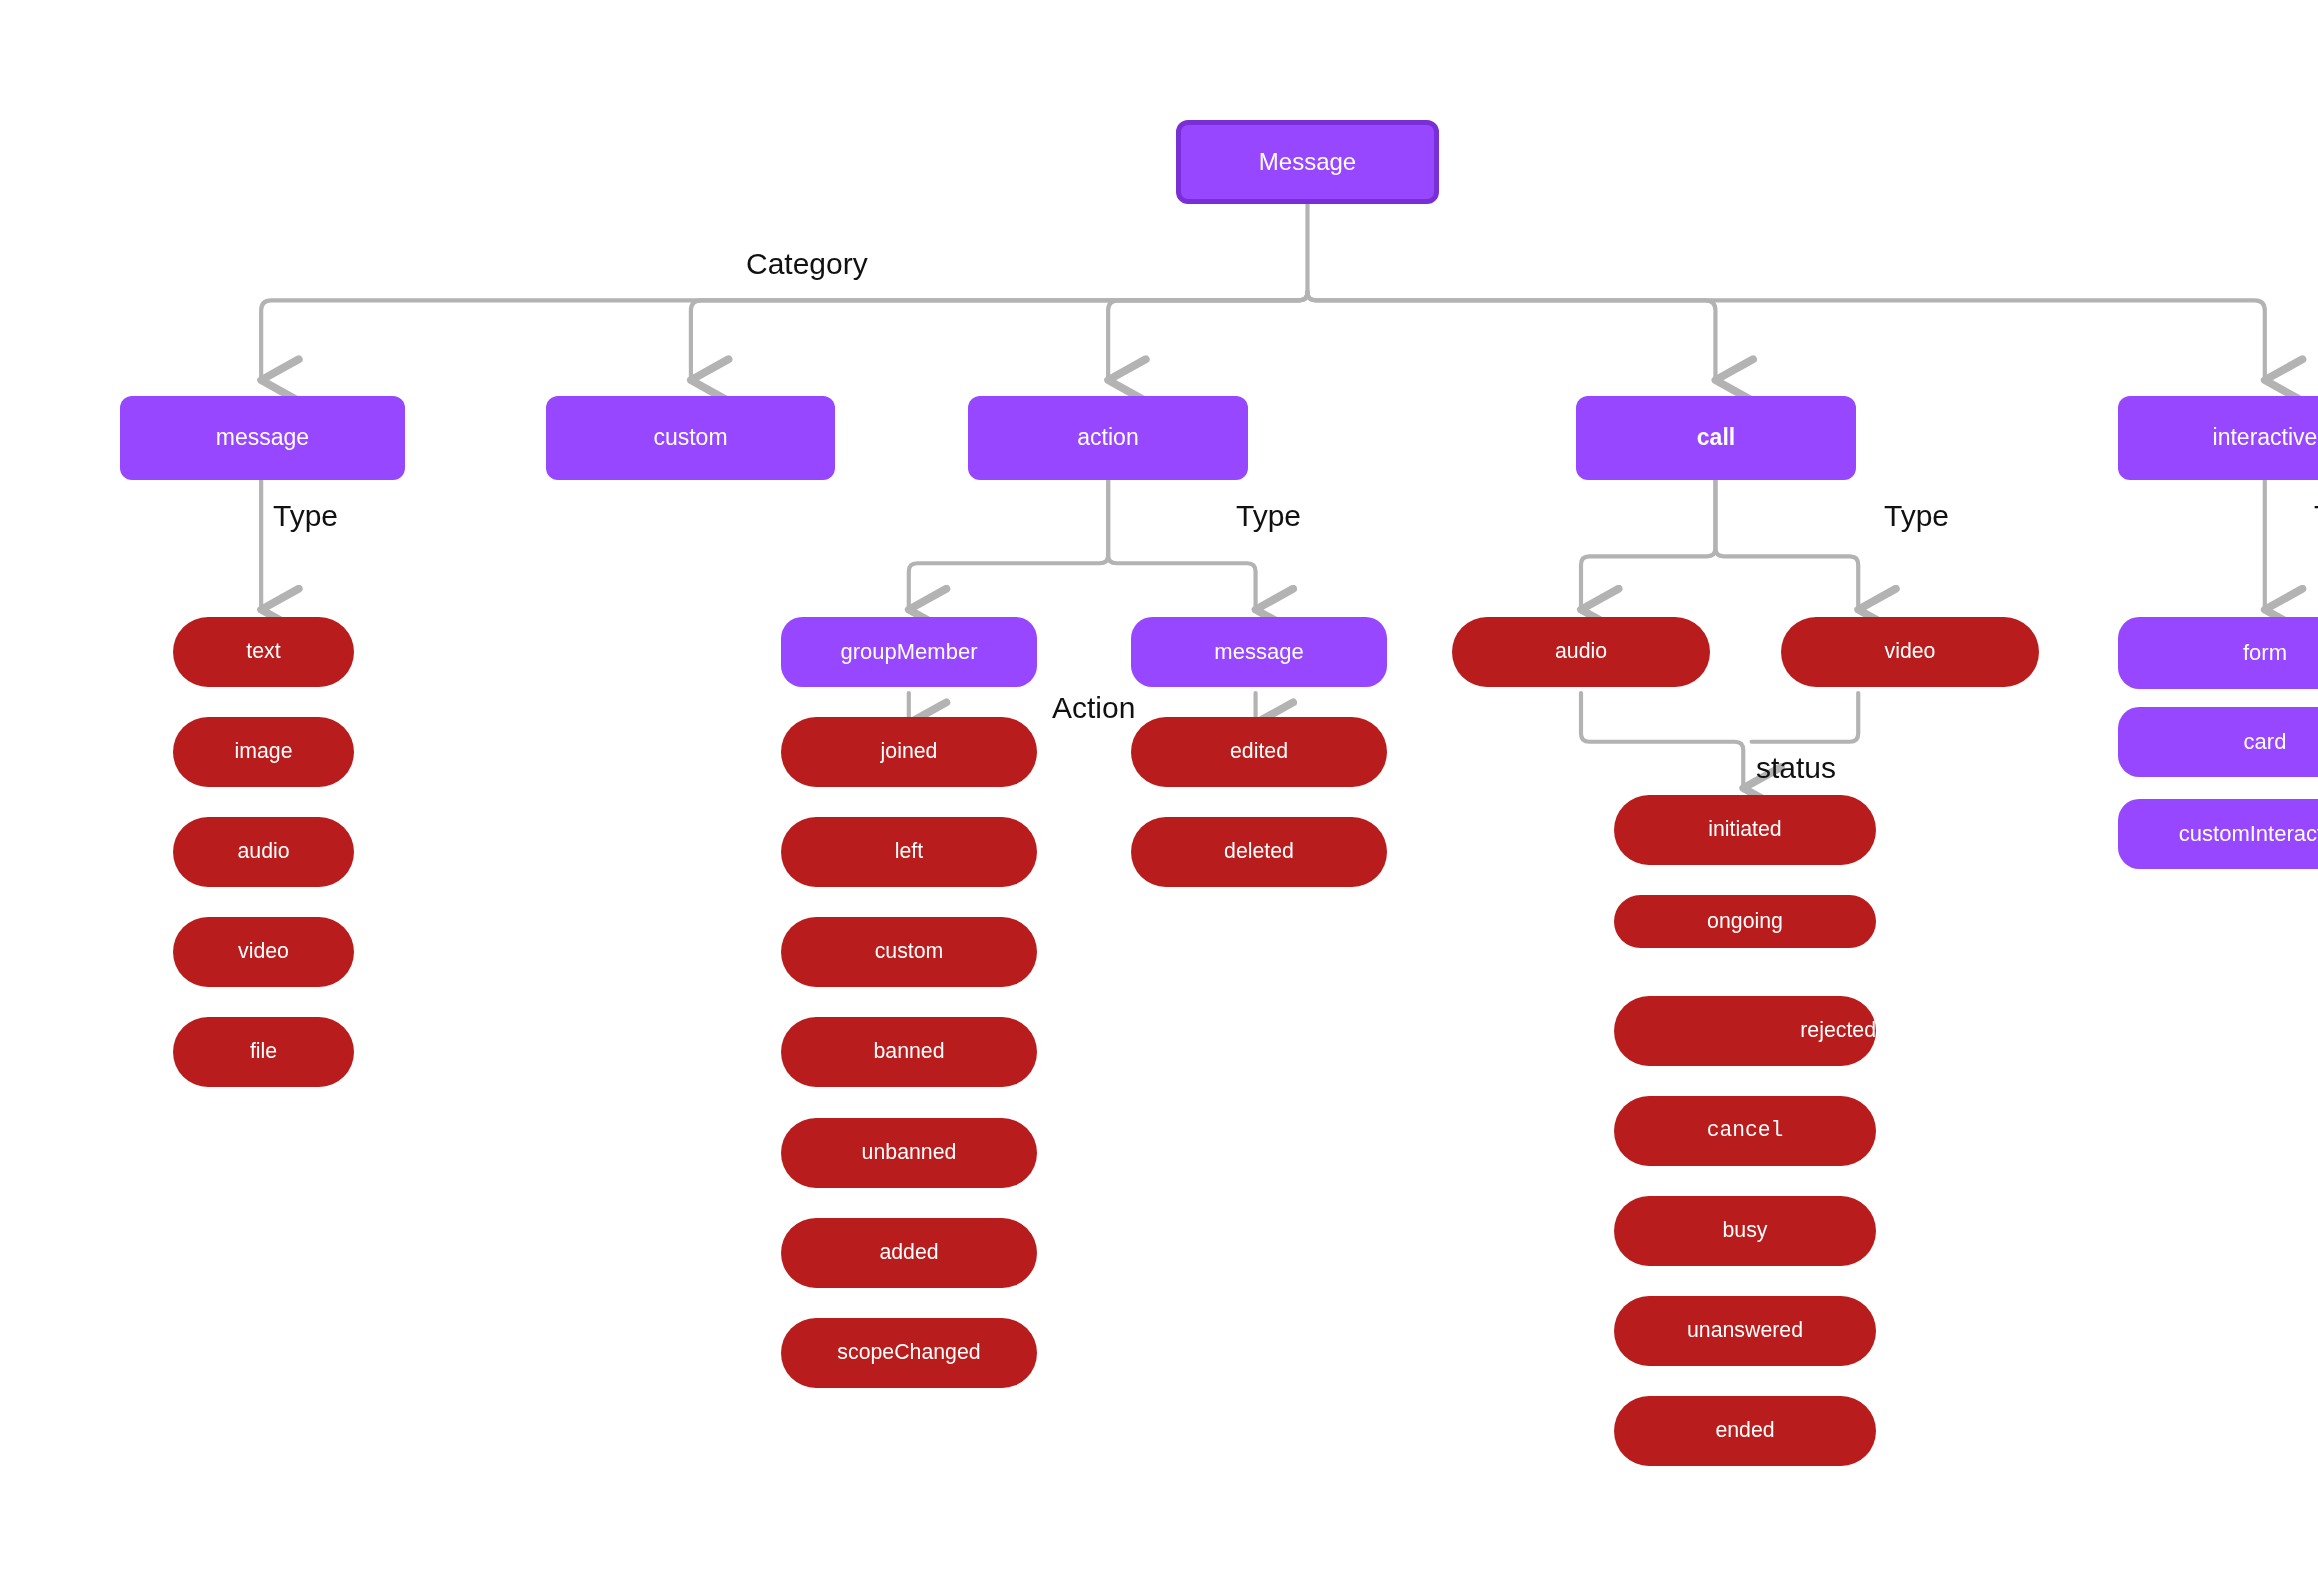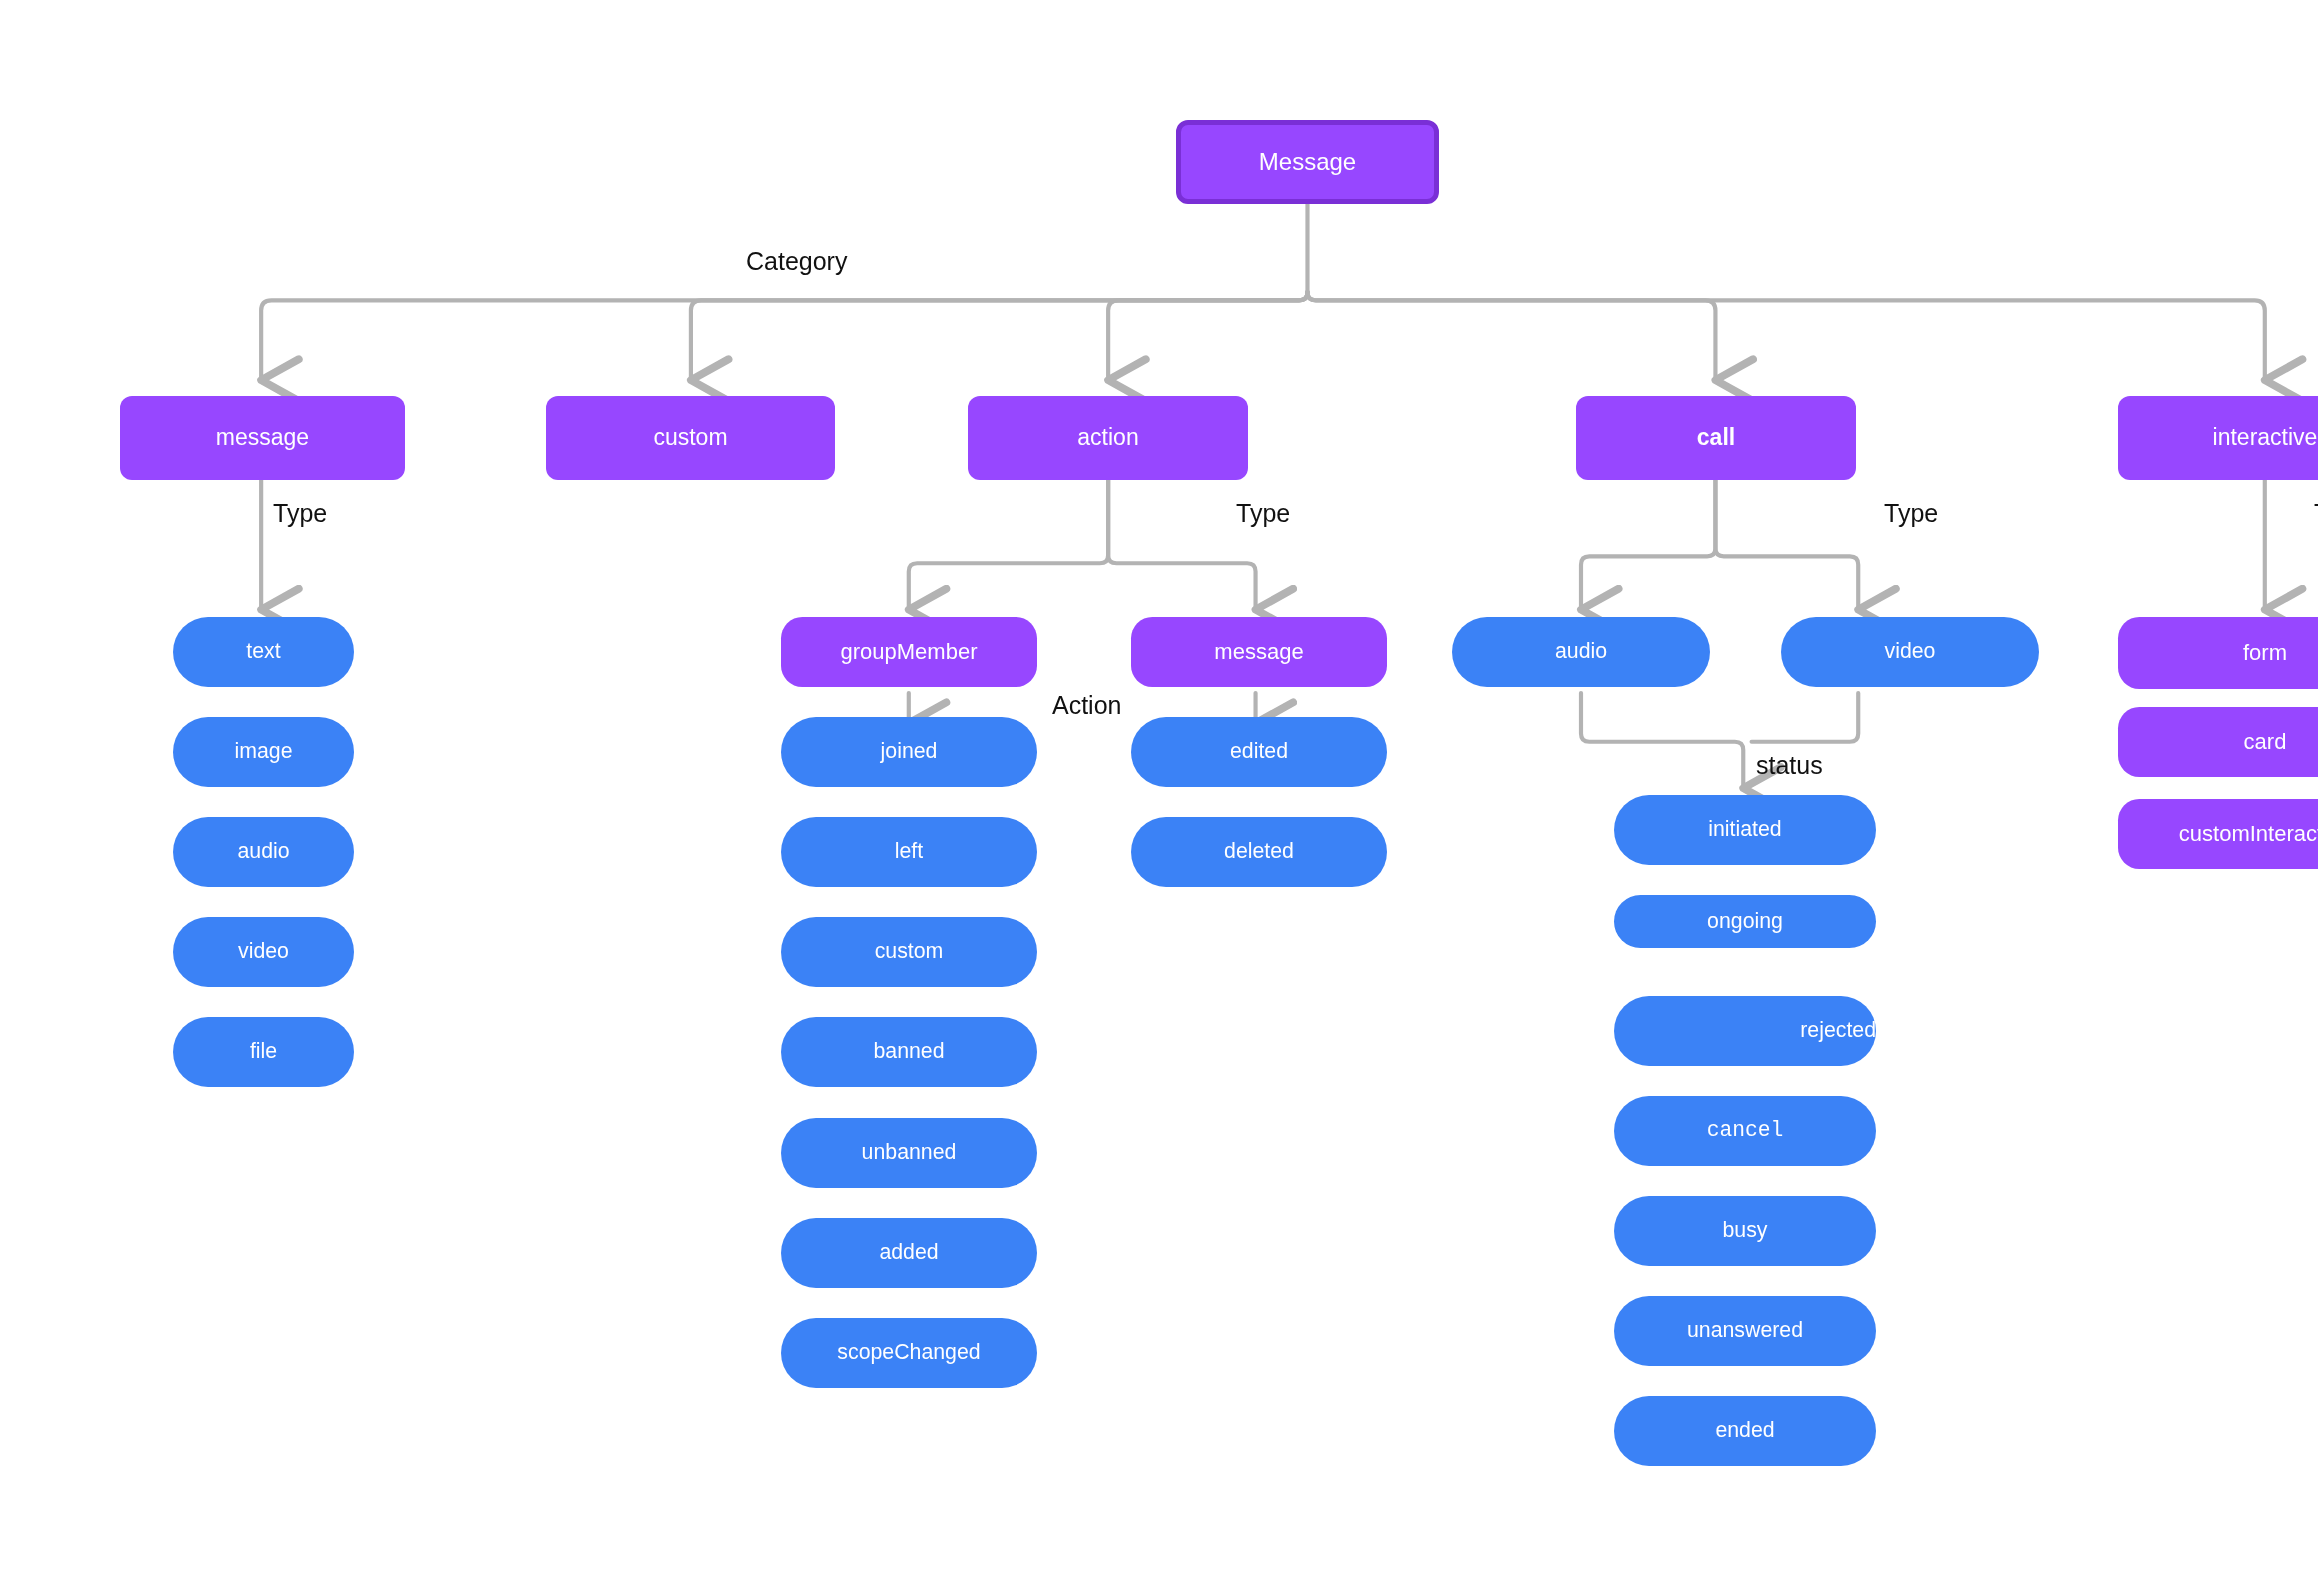--- a/index.html
+++ b/index.html
@@ -31,28 +31,28 @@
     background:#9747FF;
     border-radius:12px;
     font-size:23px;
   }
   .node.lvl3{
     background:#9747FF;
     border-radius:21.3px;
     font-size:22px;
   }
   .node.pill{
-    background:#3b82f6;
+    background:#b91c1c;
     border-radius:463px;
     font-size:21.3px;
   }
   .elabel{
     position:absolute;
     color:#111111;
-    font-size:25px;
+    font-size:30px;
     white-space:nowrap;
     user-select:none;
   }
 </style>
 </head>
 <body>
 
 <div id="stage">
 
   <svg id="edges" viewBox="0 0 5474 3406" xmlns="http://www.w3.org/2000/svg">

